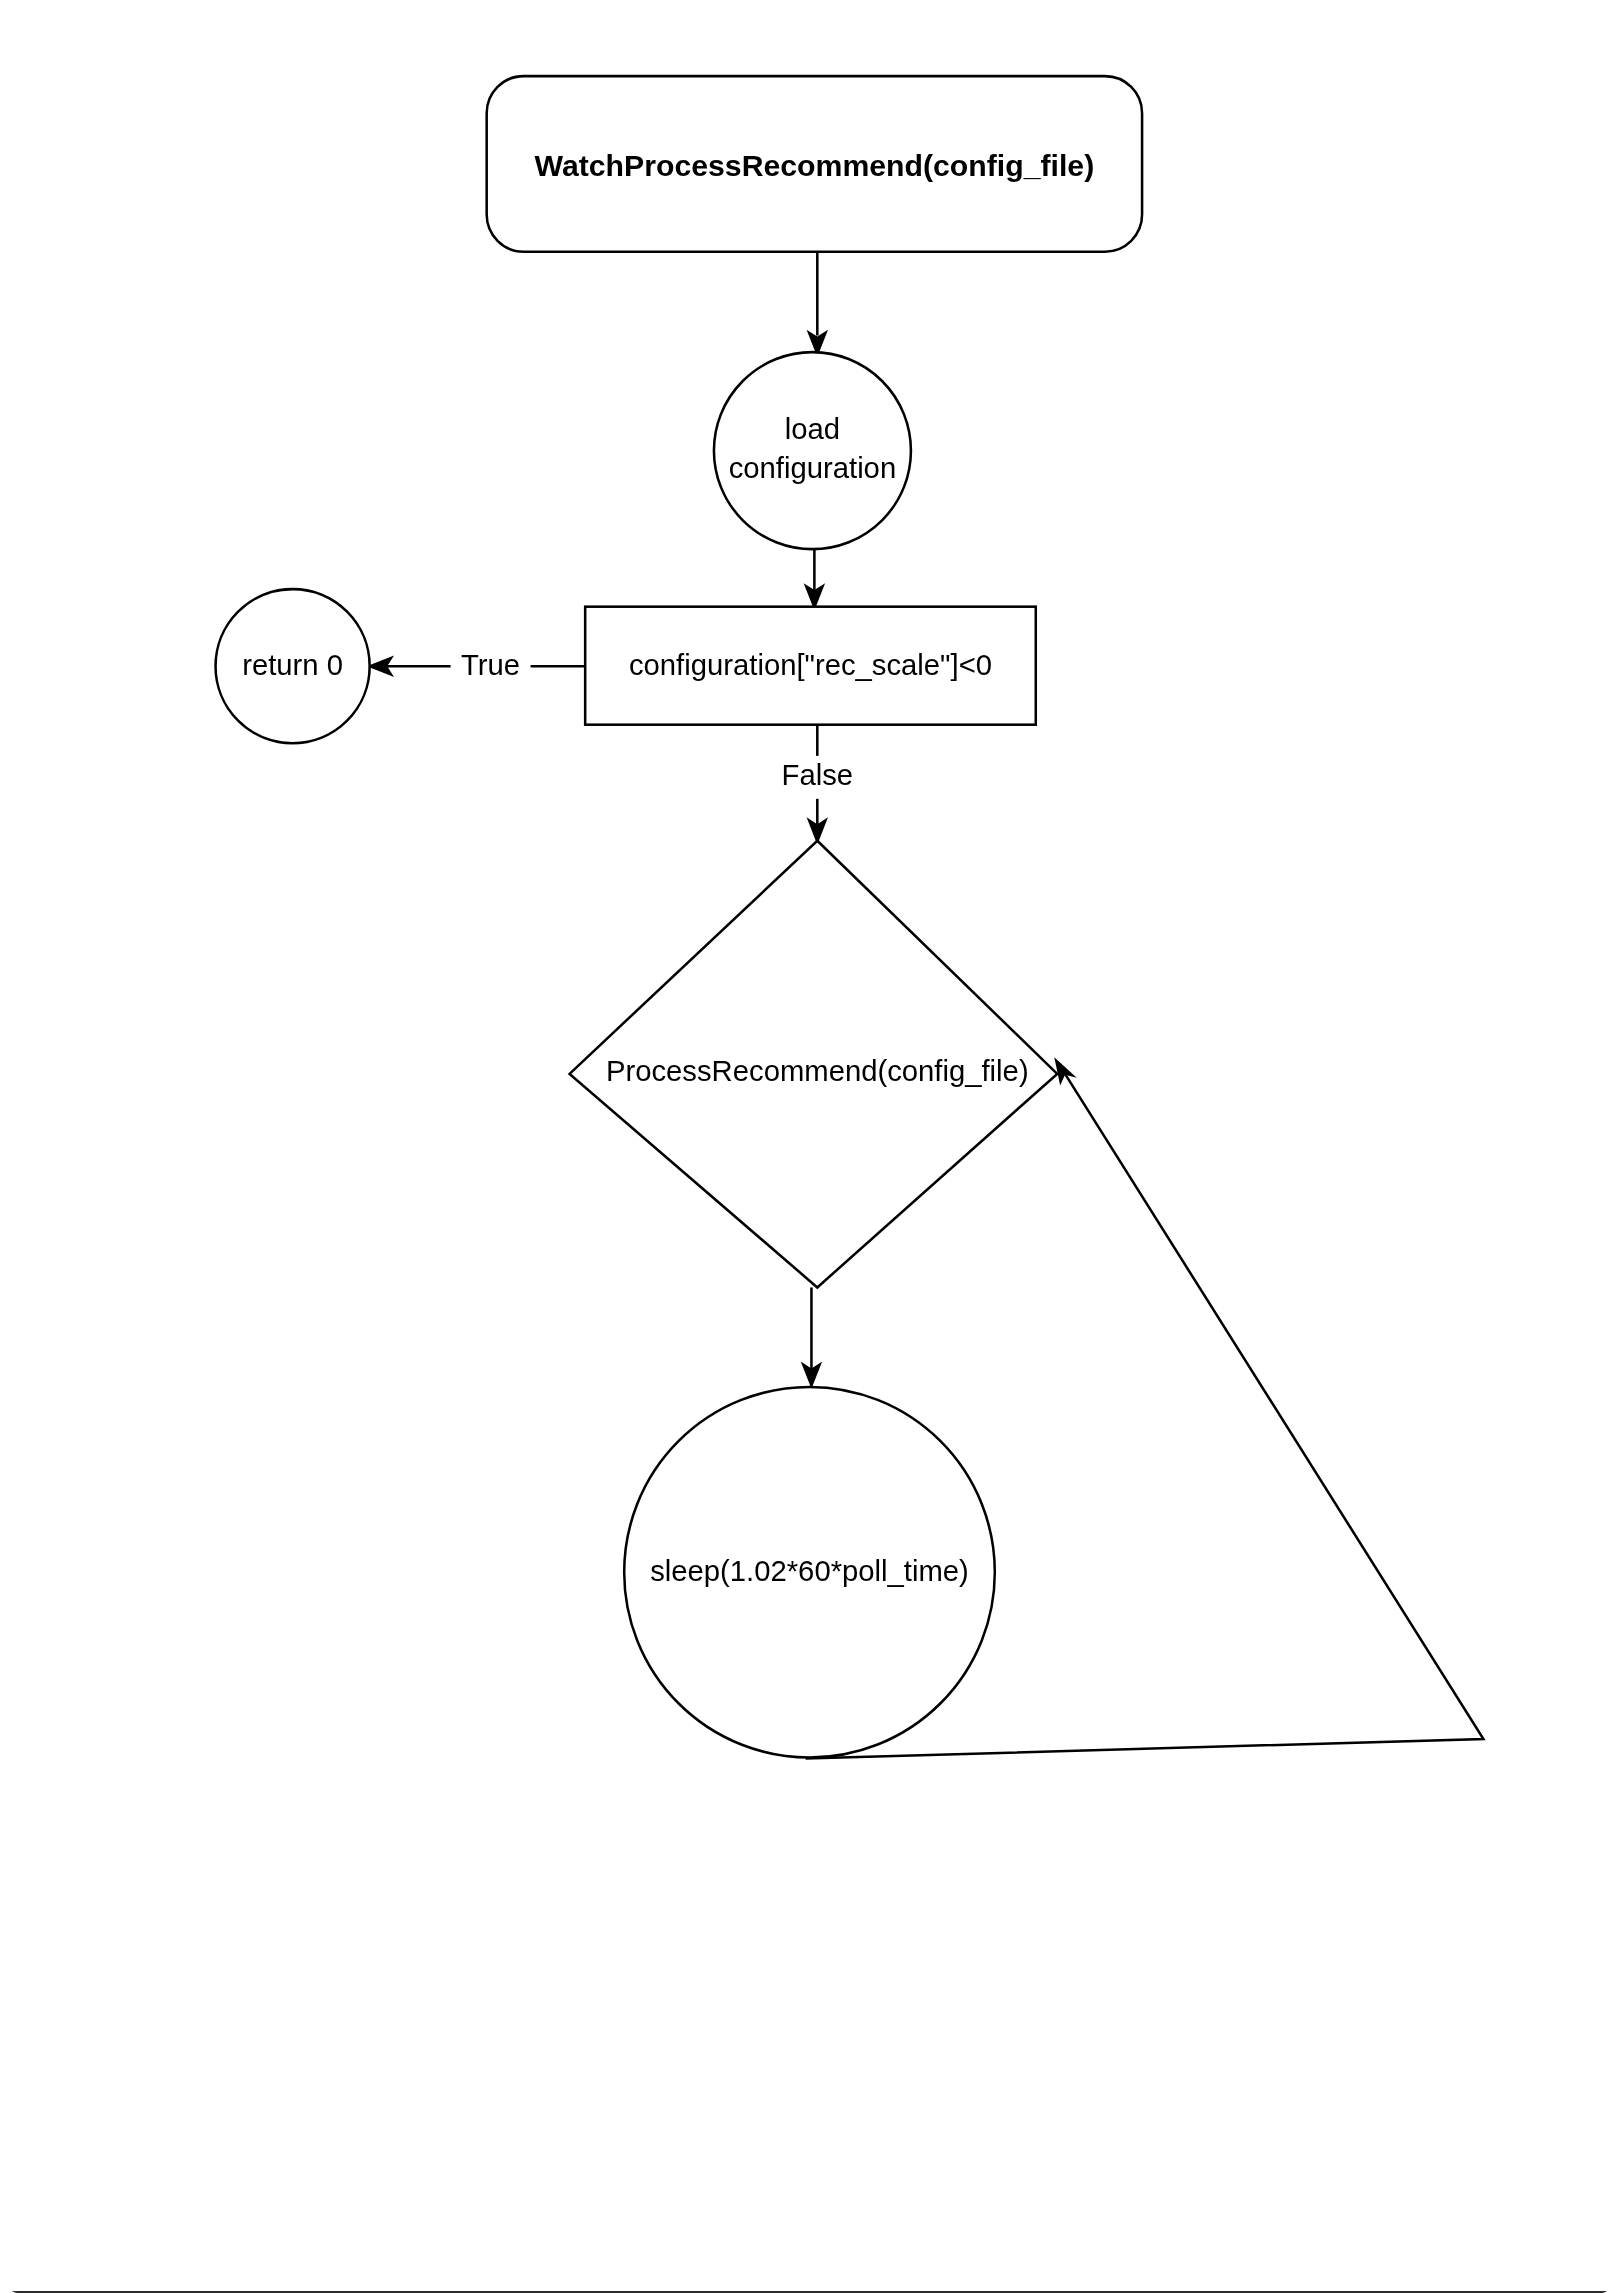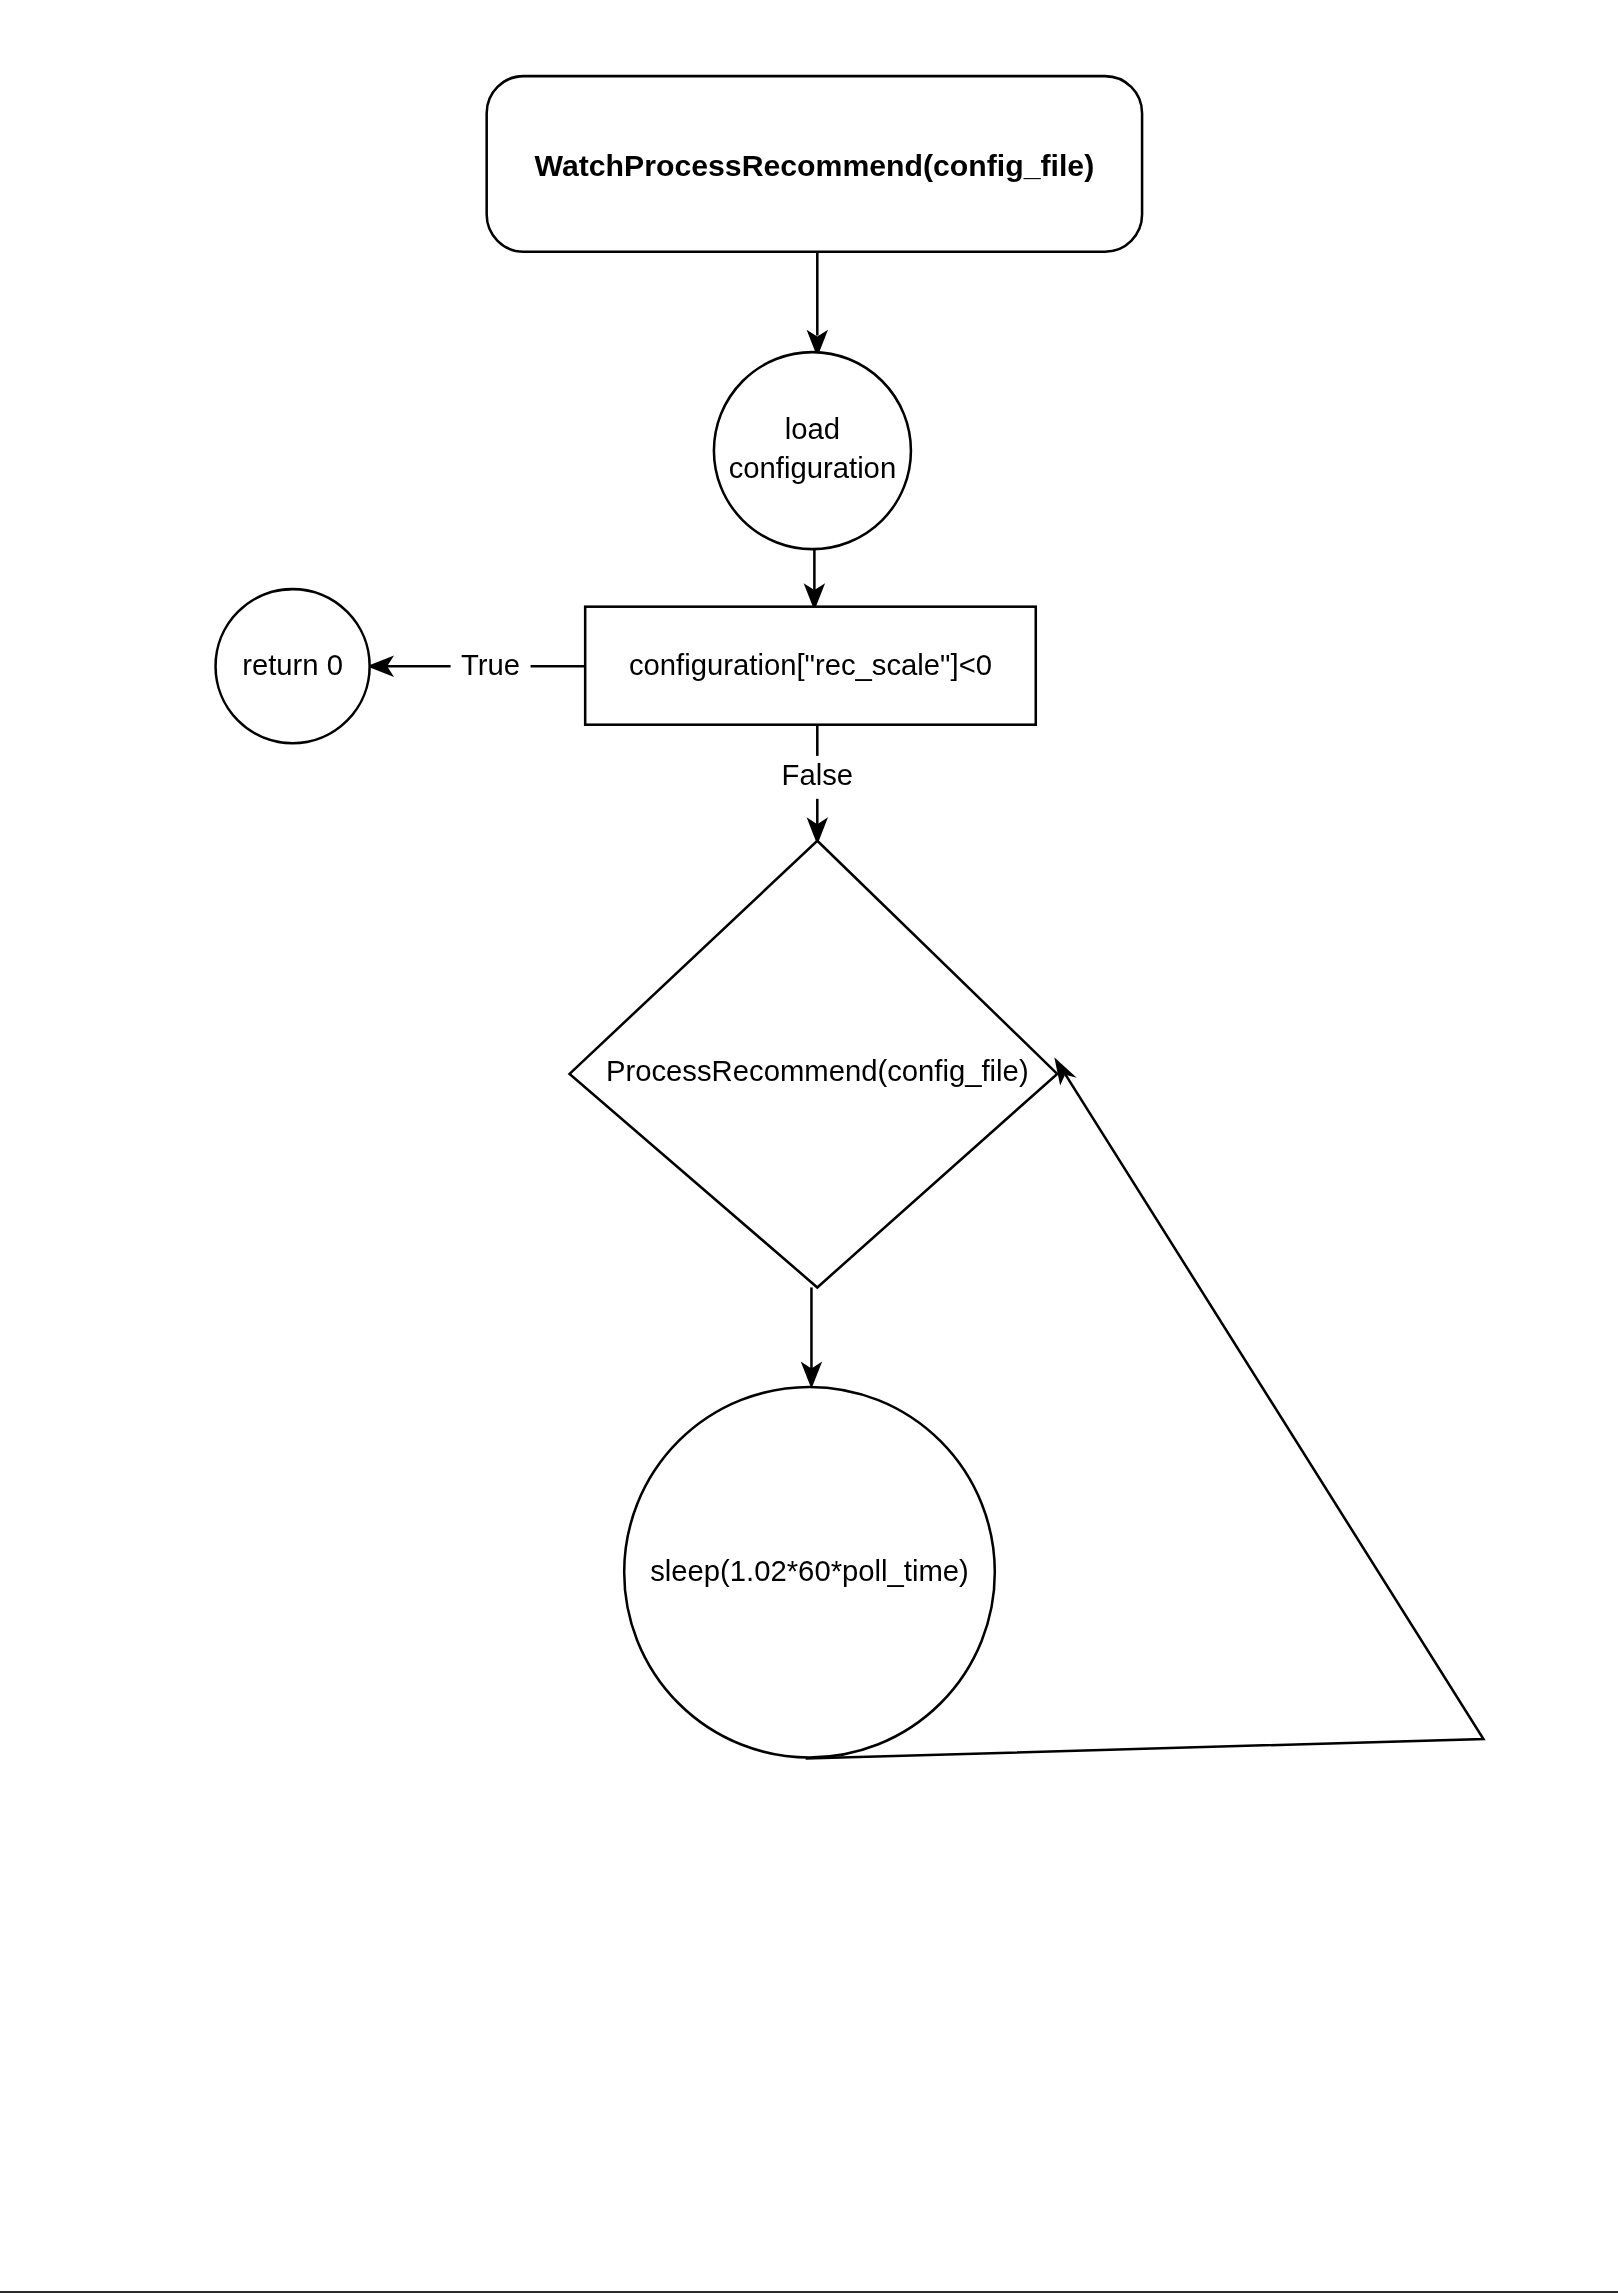--- a/index.html
+++ b/index.html
@@ -11,20 +11,21 @@
   body {
     font-family: "Liberation Sans", sans-serif;
     color: #000000;
   }
   #flow-root {
     position: relative;
     width: 1619px;
     height: 2294px;
     background: #ffffff;
     overflow: hidden;
+    border-radius: 23px;
   }
   #flow-svg {
     position: absolute;
     top: 0;
     left: 0;
     width: 1619px;
     height: 2294px;
     display: block;
   }
   .shape {

